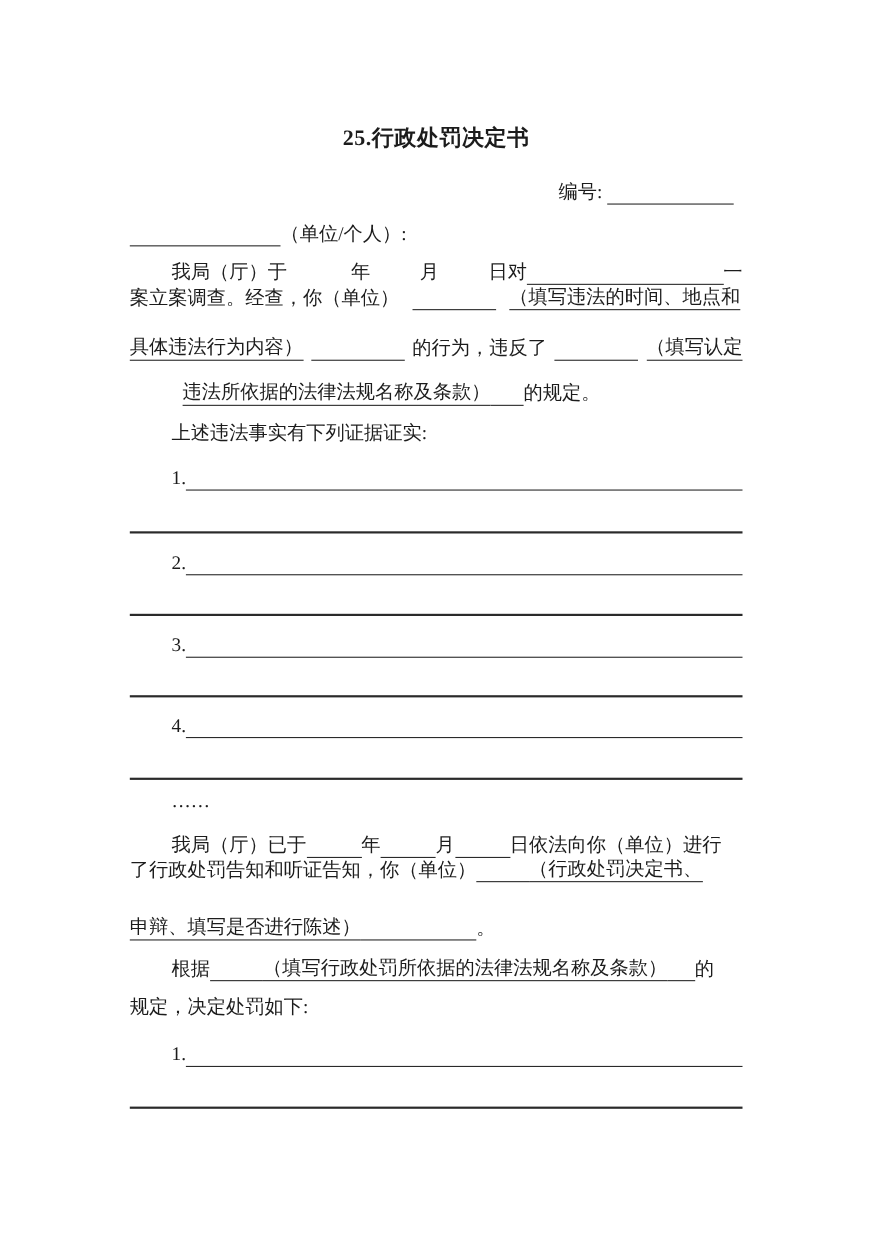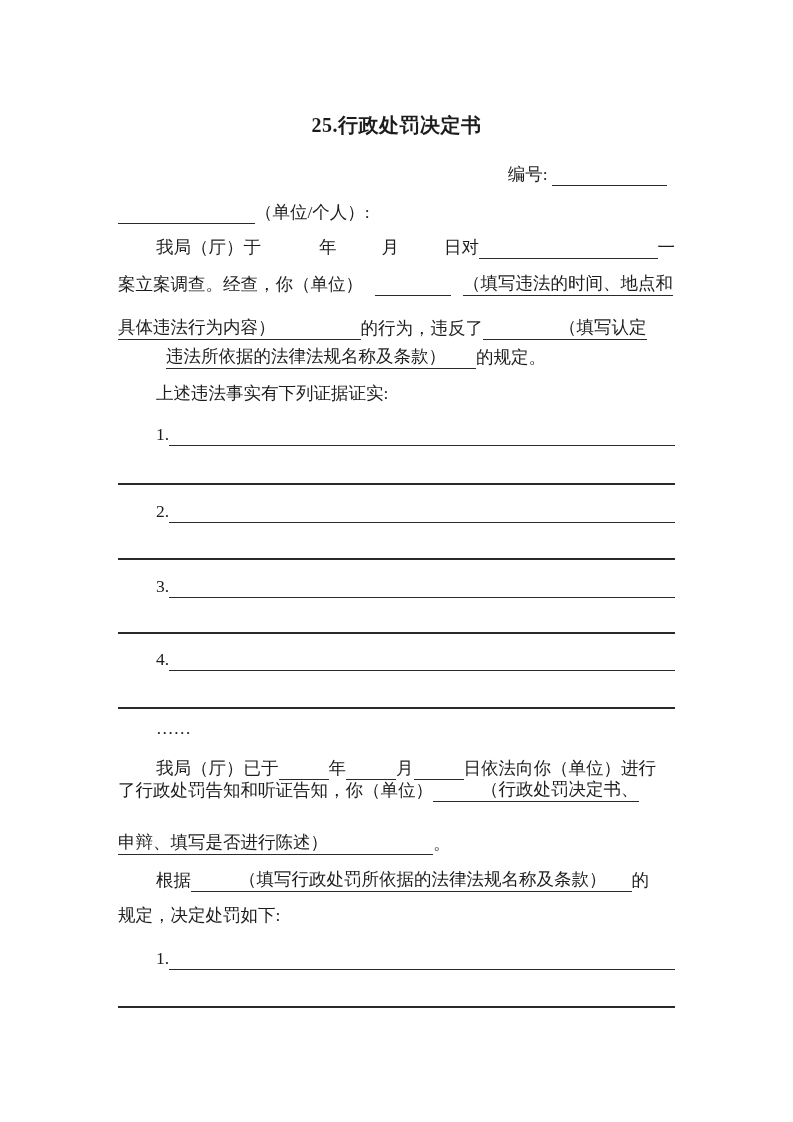--- a/index.html
+++ b/index.html
@@ -65,22 +65,22 @@
 </head>
 <body>
 
 <div class="page">
   <div class="doc-title">25.行政处罚决定书</div>
 
   <div id="form-lines">
       <div class="line align-right" style="top: 160px;"><span class="seg-text">编号: </span><span class="seg-blank" style="width: 115px;"></span></div>
       <div class="line" style="top: 198px;"><span class="seg-blank" style="width: 137px;"></span><span class="seg-text">（单位/个人）:</span></div>
       <div class="line indent" style="top: 233px;"><span class="seg-text">我局（厅）于</span><span class="seg-space" style="width: 58px;"></span><span class="seg-text">年</span><span class="seg-space" style="width: 45px;"></span><span class="seg-text">月</span><span class="seg-space" style="width: 45px;"></span><span class="seg-text">日对</span><span class="seg-blank flexfill"></span><span class="seg-text">一</span></div>
-      <div class="line" style="top: 270px; gap: 12px;"><span class="seg-text">案立案调查。经查，你（单位）</span><span class="seg-blank" style="width: 76px;"></span><span class="seg-text u">（填写违法的时间、地点和</span></div>
-      <div class="line" style="top: 314px;"><span class="seg-text u">具体违法行为内容）</span><span class="seg-blank" style="width: 85px;"></span><span class="seg-text">的行为，违反了</span><span class="seg-blank" style="width: 76px;"></span><span class="seg-text u">（填写认定</span></div>
+      <div class="line" style="top: 256px; gap: 12px;"><span class="seg-text">案立案调查。经查，你（单位）</span><span class="seg-blank" style="width: 76px;"></span><span class="seg-text u">（填写违法的时间、地点和</span></div>
+      <div class="line" style="top: 302px; justify-content: space-between;"><span class="seg-text u">具体违法行为内容）</span><span class="seg-blank" style="width: 85px;"></span><span class="seg-text">的行为，违反了</span><span class="seg-blank" style="width: 76px;"></span><span class="seg-text u">（填写认定</span></div>
       <div class="line" style="top: 343px; margin-left: 48px;"><span class="seg-text u">违法所依据的法律法规名称及条款）</span><span class="seg-blank" style="width: 30px;"></span><span class="seg-text">的规定。</span></div>
       <div class="line indent" style="top: 379px;"><span class="seg-text">上述违法事实有下列证据证实:</span></div>
       <div class="line indent" style="top: 420px;"><span class="seg-text">1.</span><span class="seg-blank flexfill"></span></div>
       <div class="line rule-only" style="top: 459px;"><span class="seg-blank flexfill"></span></div>
       <div class="line indent" style="top: 497px;"><span class="seg-text">2.</span><span class="seg-blank flexfill"></span></div>
       <div class="line rule-only" style="top: 534px;"><span class="seg-blank flexfill"></span></div>
       <div class="line indent" style="top: 572px;"><span class="seg-text">3.</span><span class="seg-blank flexfill"></span></div>
       <div class="line rule-only" style="top: 608px;"><span class="seg-blank flexfill"></span></div>
       <div class="line indent" style="top: 645px;"><span class="seg-text">4.</span><span class="seg-blank flexfill"></span></div>
       <div class="line rule-only" style="top: 683px;"><span class="seg-blank flexfill"></span></div>

